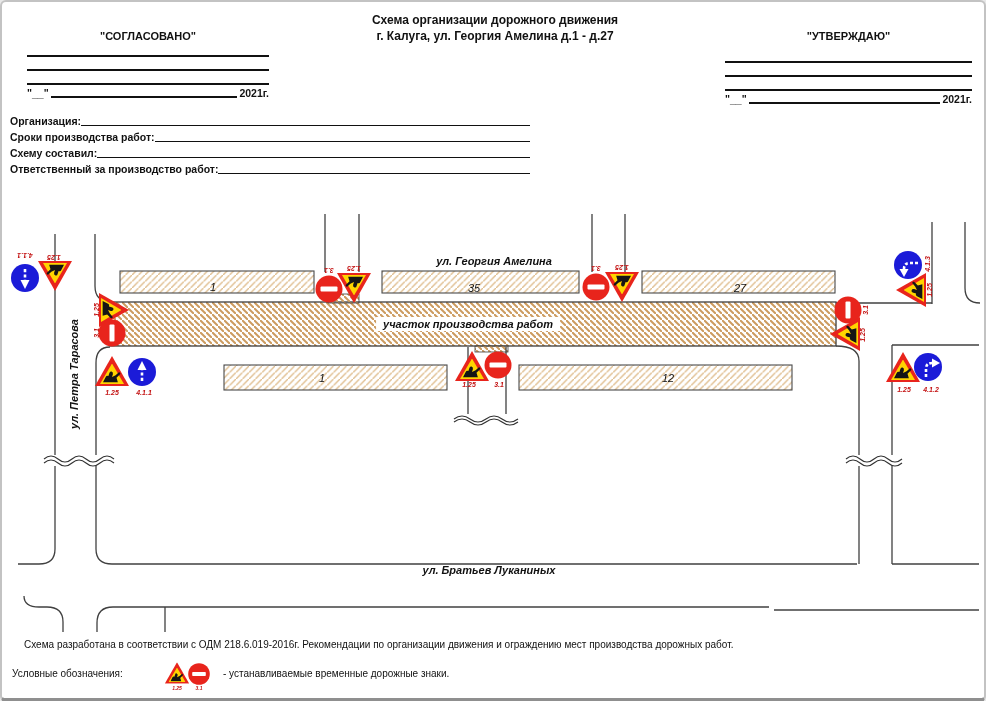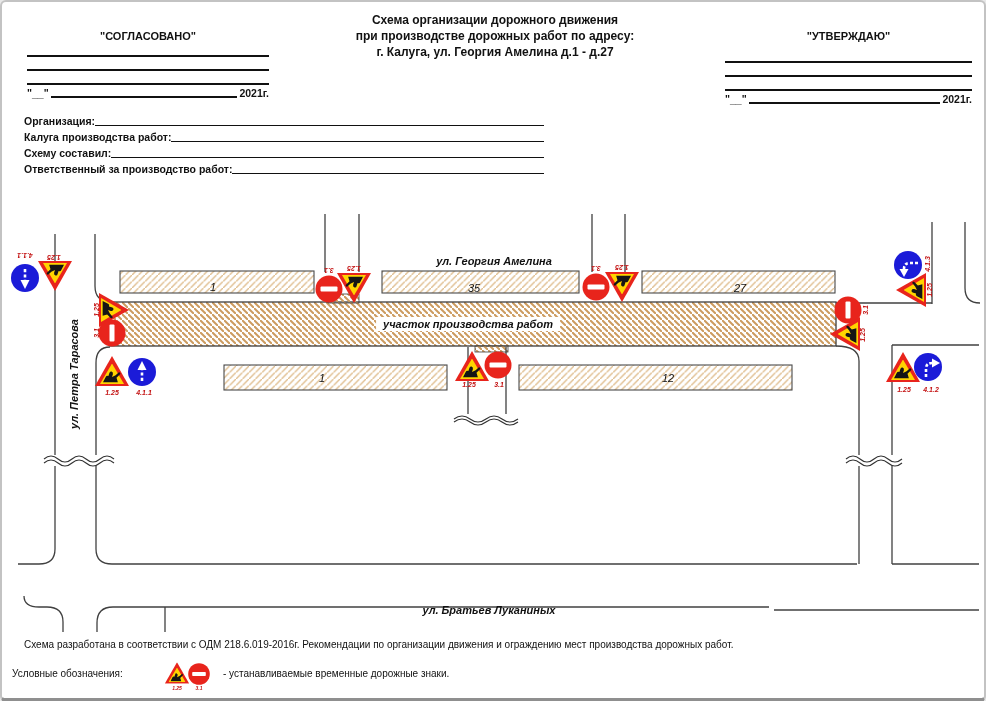--- a/index.html
+++ b/index.html
@@ -9,21 +9,21 @@
     font-family:"Liberation Sans",sans-serif;color:#111;overflow:hidden;
   }
   .abs{position:absolute;}
   
   .doc-title{left:300px;top:10px;width:386px;text-align:center;font-weight:bold;font-size:12px;line-height:16px;}
   .approve{width:242px;}
   .approve .ttl{text-align:center;font-weight:bold;font-size:11px;}
   .sig-line{position:absolute;left:0;right:0;border-bottom:2px solid #111;height:0;}
   .date-row{position:absolute;left:0;right:0;display:flex;align-items:flex-end;font-weight:bold;font-size:10.5px;}
   .date-row .fill{flex:1;border-bottom:2px solid #111;margin:0 2px 1px 2px;}
-  .fields{left:22px;top:109px;width:520px;font-size:10.5px;font-weight:bold;}
+  .fields{left:8px;top:109px;width:520px;font-size:10.5px;font-weight:bold;}
   .field-row{display:flex;height:16px;align-items:flex-end;}
   .field-row .fill{flex:1;border-bottom:1.5px solid #111;margin-bottom:1px;}
   
   .dlabel{position:absolute;transform:translate(-50%,-50%);white-space:nowrap;}
   .street{font-size:11px;font-weight:bold;font-style:italic;}
   .num{font-size:11px;font-style:italic;}
   .zone{font-size:11px;font-weight:bold;font-style:italic;background:#fff;padding:1px 7px;}
   
   .sign{position:absolute;}
   .sign-label{position:absolute;color:#c41414;font-size:7px;font-style:italic;font-weight:bold;white-space:nowrap;}
@@ -102,21 +102,20 @@
       <path d="M42,461 q7,-6 14,0 t14,0 t14,0 t14,0 t14,0"></path>
       <path d="M452,417 q8,-6 16,0 t16,0 t16,0 t16,0"></path>
       <path d="M452,420 q8,-6 16,0 t16,0 t16,0 t16,0"></path>
       <path d="M844,457 q7,-6 14,0 t14,0 t14,0 t14,0"></path>
       <path d="M844,461 q7,-6 14,0 t14,0 t14,0 t14,0"></path>
     </g>
   </svg>
 
   <div class="abs doc-title">
     <div>Схема организации дорожного движения</div>
-    <div>при производстве дорожных работ по адресу:</div>
     <div>г. Калуга, ул. Георгия Амелина д.1 - д.27</div>
   </div>
 
   <div class="abs approve" style="left:25px;top:28px;height:72px;">
     <div class="ttl">"СОГЛАСОВАНО"</div>
     <div class="sig-line" style="top:25px;"></div>
     <div class="sig-line" style="top:39px;"></div>
     <div class="sig-line" style="top:53px;"></div>
     <div class="date-row" style="top:57px;">
       <span>"__"</span>
@@ -136,37 +135,37 @@
       <span>2021г.</span>
     </div>
   </div>
 
   <div class="abs fields">
     <div class="field-row">
       <span>Организация:</span>
         <span class="fill"></span>
     </div>
     <div class="field-row">
-      <span>Калуга производства работ: </span>
+      <span>Сроки производства работ: </span>
         <span class="fill"></span>
     </div>
     <div class="field-row">
       <span>Схему составил:</span>
         <span class="fill"></span>
     </div>
     <div class="field-row">
       <span>Ответственный за производство работ: </span>
         <span class="fill"></span>
     </div>
   </div>
 
   <div id="diagram-overlay" class="abs" style="left:0;top:0;width:982px;height:696px;">
       <div class="dlabel street" style="left: 492px; top: 259px; transform: translate(-50%, -50%) rotate(0deg);">ул. Георгия Амелина</div>
       <div class="dlabel street" style="left: 72px; top: 372px; transform: translate(-50%, -50%) rotate(-90deg);">ул. Петра Тарасова</div>
-      <div class="dlabel street" style="left: 487px; top: 608px; transform: translate(-50%, -50%) rotate(0deg);">ул. Братьев Луканиных</div>
+      <div class="dlabel street" style="left: 487px; top: 568px; transform: translate(-50%, -50%) rotate(0deg);">ул. Братьев Луканиных</div>
       <div class="dlabel zone" style="left: 466px; top: 322px; transform: translate(-50%, -50%) rotate(0deg);">участок производства работ</div>
       <div class="dlabel num" style="left: 211px; top: 285px; transform: translate(-50%, -50%) rotate(0deg);">1</div>
       <div class="dlabel num" style="left: 472px; top: 286px; transform: translate(-50%, -50%) rotate(0deg);">35</div>
       <div class="dlabel num" style="left: 738px; top: 286px; transform: translate(-50%, -50%) rotate(0deg);">27</div>
       <div class="dlabel num" style="left: 320px; top: 376px; transform: translate(-50%, -50%) rotate(0deg);">1</div>
       <div class="dlabel num" style="left: 666px; top: 376px; transform: translate(-50%, -50%) rotate(0deg);">12</div>
       <div class="sign" style="left: 23px; top: 276px; transform: translate(-50%, -50%) rotate(180deg) scale(1);">
         <div class="bluec">
           <svg width="28" height="28" viewBox="0 0 28 28">
             <line x1="14" y1="23" x2="14" y2="11" stroke="#fff" stroke-width="2.6" stroke-dasharray="3.2,2.2"></line>

